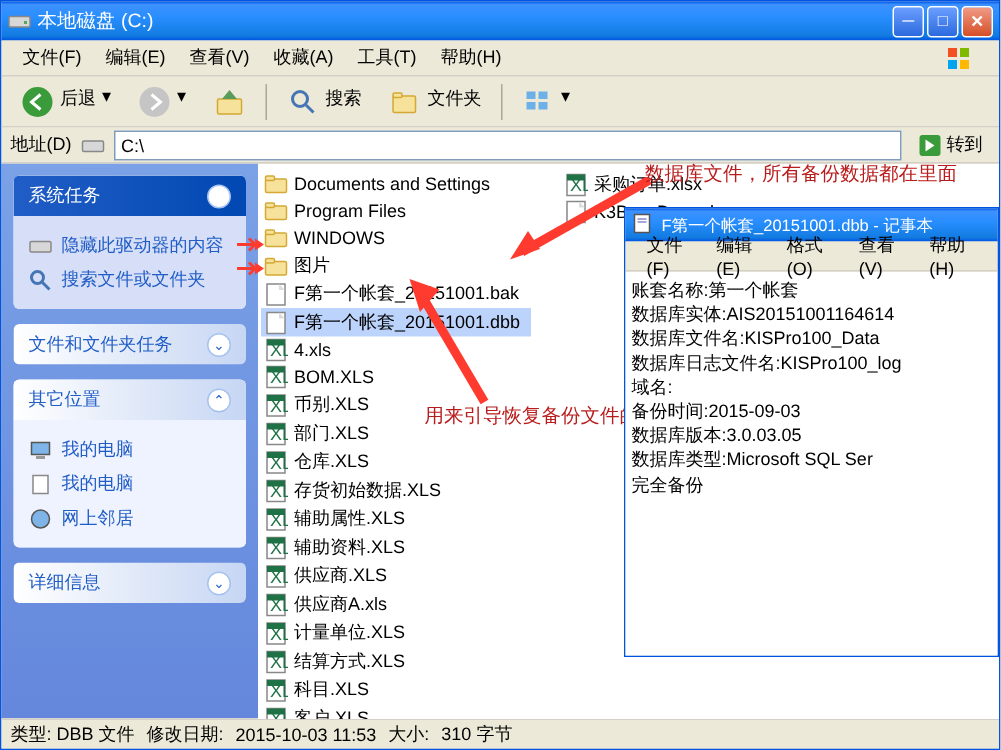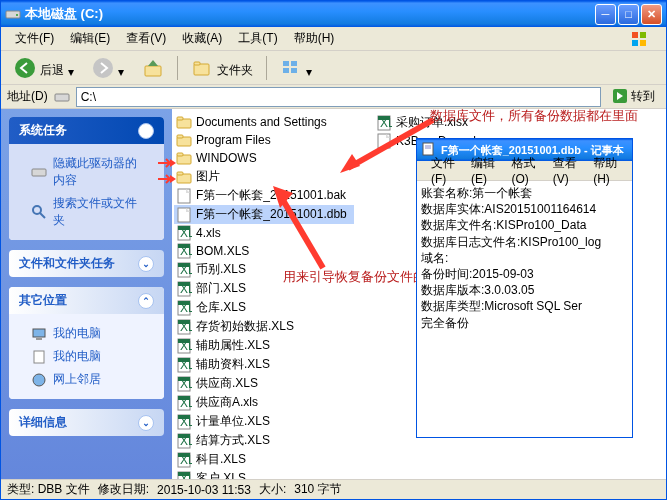--- a/index.html
+++ b/index.html
@@ -1,57 +1,57 @@
 <!DOCTYPE html>
 <html><head>
 <meta charset="utf-8">
 <style>
 *{margin:0;padding:0;box-sizing:border-box;font-family:"Microsoft YaHei","SimSun",sans-serif;font-size:12px}
 body{background:#ece9d8;width:667px;height:500px;overflow:hidden;position:relative}
 .window{width:667px;height:500px;background:#ece9d8;border:1px solid #0054e3;display:flex;flex-direction:column}
 .titlebar{height:26px;background:linear-gradient(to bottom,#0058e6 0%,#3d91ff 8%,#288eff 40%,#127be0 88%,#0054e3 100%);display:flex;align-items:center;padding:0 4px;color:#fff}
 .titlebar .icon{width:16px;height:16px;margin-right:4px}
-.titlebar .title{flex:1;font-weight:bold;font-size:13px}
+.titlebar .title{flex:1;font-weight:normal;font-size:13px}
 .winbtns{display:flex;gap:2px}
 .winbtn{width:21px;height:21px;border-radius:3px;border:1px solid #fff;display:flex;align-items:center;justify-content:center;color:#fff;font-weight:bold;font-size:11px}
 .winbtn.min{background:linear-gradient(#6b9eff,#2b6ade)}
 .winbtn.max{background:linear-gradient(#6b9eff,#2b6ade)}
 .winbtn.close{background:linear-gradient(#f09b85,#d64f27)}
 .menubar{height:24px;background:#ece9d8;display:flex;align-items:center;padding:0 6px;border-bottom:1px solid #d4d0c8;position:relative}
 .menubar .menu{padding:3px 8px;cursor:default}
 .menubar .flag{position:absolute;right:6px;width:30px;height:18px}
 .toolbar{height:34px;background:#ece9d8;border-bottom:1px solid #d4d0c8;display:flex;align-items:center;padding:0 6px;gap:4px}
-.tbtn{display:flex;align-items:flex-end;gap:4px;padding:3px 6px;border:1px solid transparent;border-radius:3px}
+.tbtn{display:flex;align-items:flex-start;gap:4px;padding:3px 6px;border:1px solid transparent;border-radius:3px}
 .ticon{width:22px;height:22px;display:flex;align-items:center;justify-content:center;border-radius:3px}
 .divider{width:1px;height:24px;background:#aca899;margin:0 2px}
 .addrbar{height:24px;background:#ece9d8;border-bottom:1px solid #d4d0c8;display:flex;align-items:center;padding:0 6px;gap:6px}
 .addrbar input{flex:1;height:20px;border:1px solid #7f9db9;padding:0 4px;background:#fff}
-.gobtn{display:flex;align-items:flex-start;gap:3px;padding:2px 5px}
+.gobtn{display:flex;align-items:center;gap:3px;padding:2px 5px}
 .content{flex:1;display:flex;overflow:hidden}
 .sidebar{width:171px;background:linear-gradient(to bottom,#7ba2e7 0%,#6487dc 100%);padding:8px;overflow:auto}
 .panel{background:#fff;border-radius:4px;margin-bottom:10px;overflow:hidden}
 .panel-header{background:linear-gradient(to right,#fff 0%,#c6d6f3 100%);padding:5px 10px;display:flex;align-items:center;justify-content:space-between;cursor:pointer}
 .panel-header.dark{background:linear-gradient(to right,#215dc6,#0148b2);color:#fff;font-weight:bold}
-.panel-header span{font-weight:bold;color:#215dc6}
+.panel-header span{font-weight:normal;color:#215dc6}
 .panel-header.dark span{color:#fff}
 .chev{width:16px;height:16px;border-radius:50%;background:#fff;border:1px solid #a6c2f0;display:flex;align-items:center;justify-content:center;font-size:9px;color:#215dc6}
-.panel-body{background:#d6dff7;padding:8px 22px}
+.panel-body{background:#d6dff7;padding:8px 10px}
 .panel-body.plain{background:#eff3ff}
 .task-item{display:flex;align-items:center;gap:6px;padding:3px 0;color:#215dc6;cursor:pointer}
 .task-item .ico{width:16px;height:16px;flex-shrink:0}
 .filepane{flex:1;background:#fff;overflow:auto;padding:4px 2px;position:relative}
 .file-columns{display:flex;gap:20px}
 .file-col{min-width:180px}
 .file-item{display:flex;align-items:center;gap:4px;padding:1px 2px;white-space:nowrap;font-family:"SimSun",monospace}
 .file-item.selected{background:#bcd4fc}
 .file-item .fico{width:16px;height:16px;flex-shrink:0}
 .statusbar{height:20px;background:#ece9d8;border-top:1px solid #d4d0c8;display:flex;align-items:center;padding:0 6px;font-size:11px;gap:8px}
 .annotation{position:absolute;color:#b91c1c;font-size:13px;pointer-events:none;z-index:50}
 .arrow-svg{position:absolute;pointer-events:none;z-index:49}
-.notepad{position:absolute;top:138px;left:416px;width:217px;height:300px;border:1px solid #0054e3;background:#ece9d8;z-index:100;display:flex;flex-direction:column}
+.notepad{position:absolute;top:138px;left:416px;width:250px;height:300px;border:1px solid #0054e3;background:#ece9d8;z-index:100;display:flex;flex-direction:column}
 .notepad .titlebar{height:22px}
 .notepad .menubar{height:20px}
 .notepad-content{flex:1;background:#fff;padding:4px;font-family:"SimSun",monospace;font-size:12px;line-height:1.35;white-space:nowrap;overflow:hidden}
 .red-arrow-ptr{position:absolute;z-index:55}
 svg{display:block}
 </style>
 </head>
 <body>
 
 <div class="window">
@@ -112,20 +112,29 @@
           <svg width="22" height="22">
             <rect x="3" y="9" width="16" height="10" rx="1" fill="#f7e29c" stroke="#d4a933"></rect>
             <path d="M11 3 L6 9 L16 9 Z" fill="#5a9b5a"></path>
           </svg>
         </span>
     </div>
     <div class="divider"></div>
     <div class="tbtn">
       <span class="ticon">
           <svg width="20" height="20">
+            <circle cx="8" cy="8" r="5" fill="none" stroke="#4575b4" stroke-width="2"></circle>
+            <line x1="12" y1="12" x2="17" y2="17" stroke="#4575b4" stroke-width="2"></line>
+          </svg>
+        </span>
+      <span>搜索</span>
+    </div>
+    <div class="tbtn">
+      <span class="ticon">
+          <svg width="20" height="20">
             <rect x="2" y="6" width="15" height="11" rx="1" fill="#f7e29c" stroke="#d4a933"></rect>
             <rect x="2" y="4" width="6" height="3" rx="1" fill="#f7e29c" stroke="#d4a933"></rect>
           </svg>
         </span>
       <span>文件夹</span>
     </div>
     <div class="divider"></div>
     <div class="tbtn">
       <span class="ticon">
           <svg width="20" height="20">

